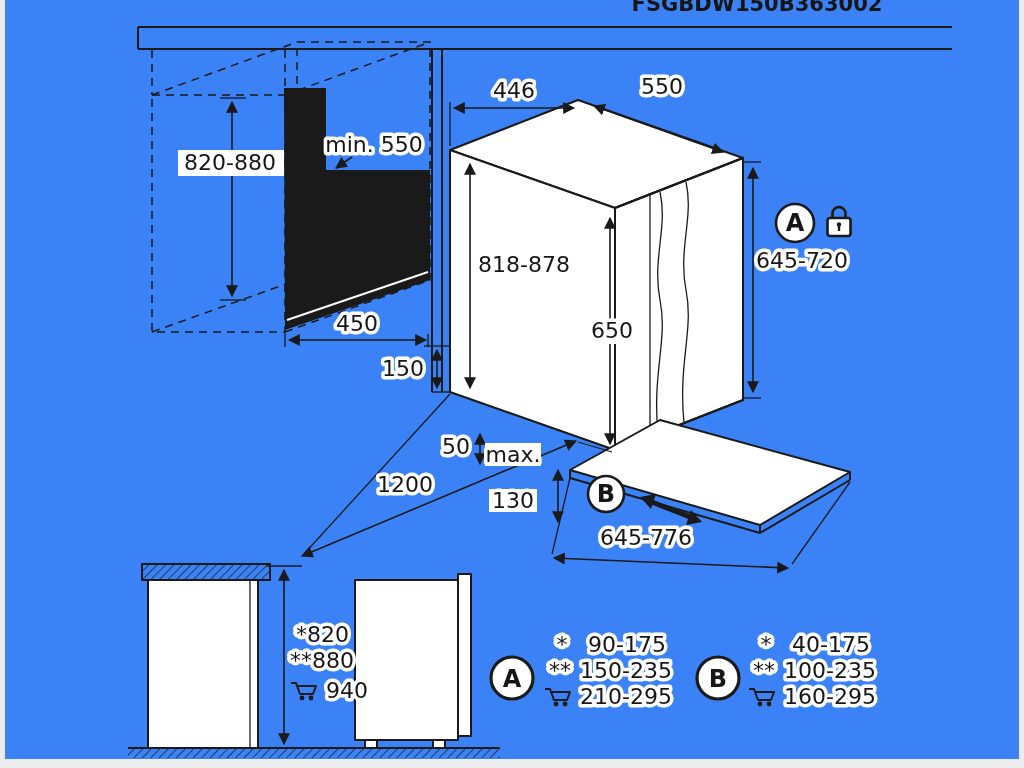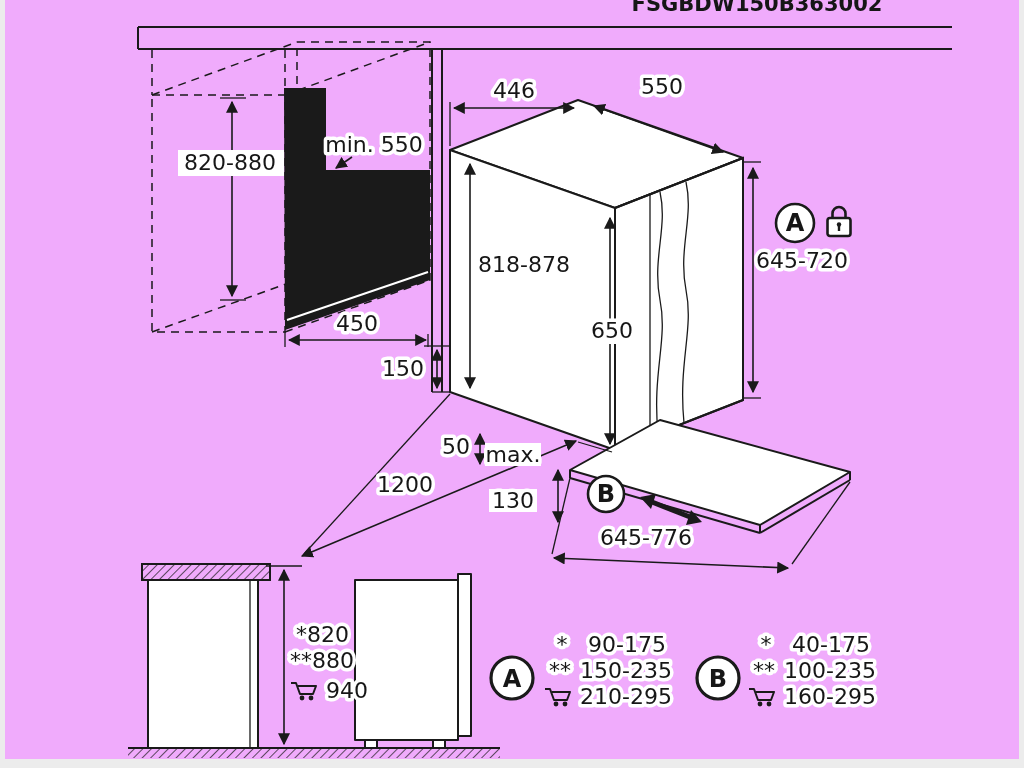--- a/index.html
+++ b/index.html
@@ -1,16 +1,16 @@
 <!DOCTYPE html>
 <html><head>
 <meta charset="utf-8">
 <style>
   html,body{margin:0;padding:0;background:#fff;}
-  .frame{position:relative;width:1024px;height:768px;background:#f0abfc;overflow:hidden;}
+  .frame{position:relative;width:1024px;height:768px;background:#3b82f6;overflow:hidden;}
   .edge{position:absolute;background:#ececec;}
   svg text{font-family:"DejaVu Sans","Liberation Sans",sans-serif;fill:#161616;}
   .ln{stroke:#1a1a1a;stroke-width:2;fill:none;}
   .thin{stroke:#1a1a1a;stroke-width:1.3;fill:none;}
   .dash{stroke:#1a1a1a;stroke-width:1.5;fill:none;stroke-dasharray:8 6;}
   .dim{stroke:#1a1a1a;stroke-width:1.6;fill:none;marker-start:url(#arr);marker-end:url(#arr);}
   .dime{stroke:#1a1a1a;stroke-width:1.6;fill:none;marker-end:url(#arr);}
   .face{fill:#ffffff;stroke:#1a1a1a;stroke-width:2;stroke-linejoin:round;}
   .t{font-size:22px;paint-order:stroke fill;stroke:#ffffff;stroke-width:7px;stroke-linejoin:round;}
   .tm{text-anchor:middle;}

